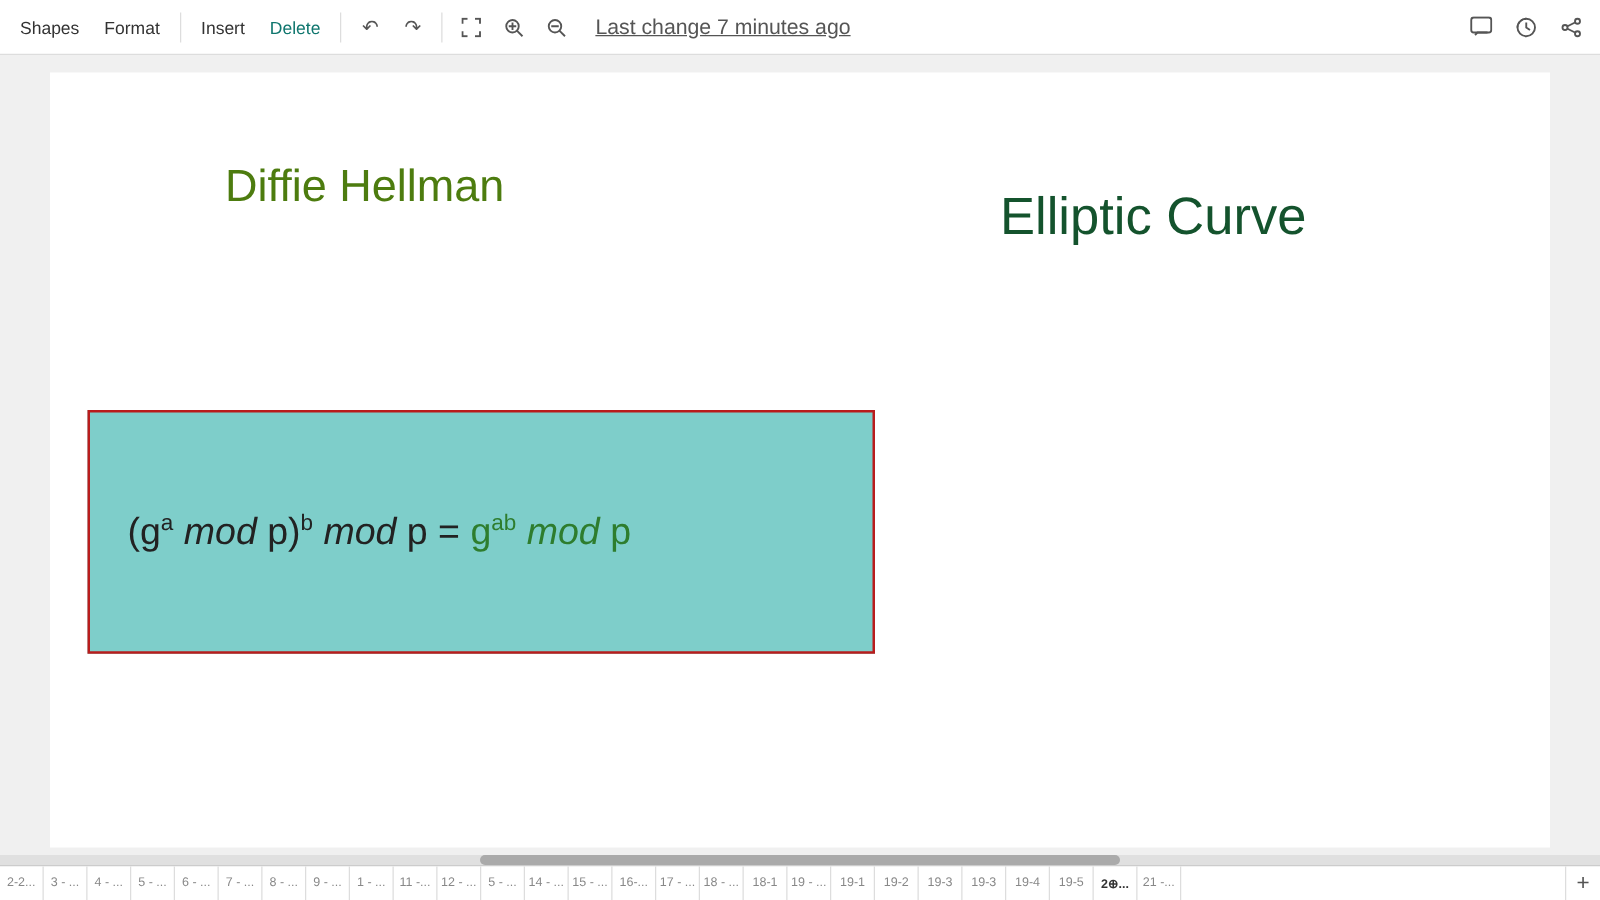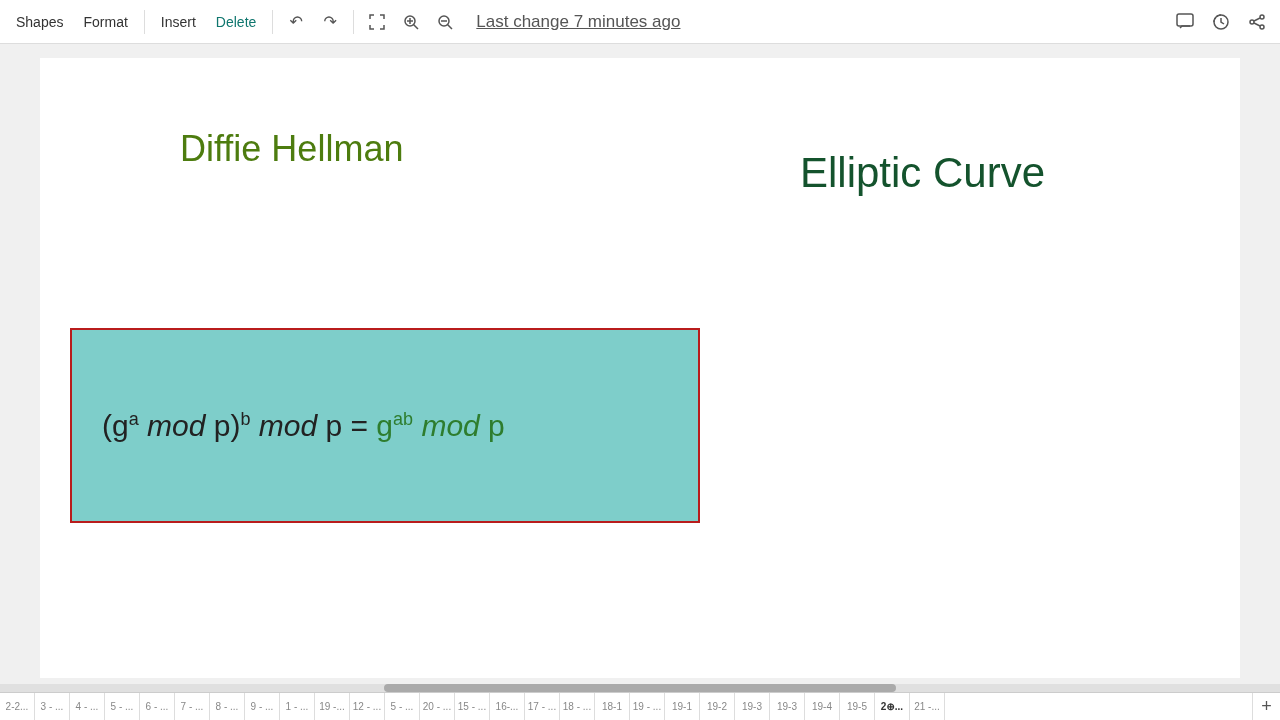--- a/index.html
+++ b/index.html
@@ -309,24 +309,24 @@
 <div id="ruler">
   <div class="ruler-item">2-2...</div>
   <div class="ruler-item">3 - ...</div>
   <div class="ruler-item">4 - ...</div>
   <div class="ruler-item">5 - ...</div>
   <div class="ruler-item">6 - ...</div>
   <div class="ruler-item">7 - ...</div>
   <div class="ruler-item">8 - ...</div>
   <div class="ruler-item">9 - ...</div>
   <div class="ruler-item">1 - ...</div>
-  <div class="ruler-item">19 -...</div>
+  <div class="ruler-item">11 -...</div>
   <div class="ruler-item">12 - ...</div>
   <div class="ruler-item">5 - ...</div>
-  <div class="ruler-item">20 - ...</div>
+  <div class="ruler-item">14 - ...</div>
   <div class="ruler-item">15 - ...</div>
   <div class="ruler-item">16-...</div>
   <div class="ruler-item">17 - ...</div>
   <div class="ruler-item">18 - ...</div>
   <div class="ruler-item">18-1</div>
   <div class="ruler-item">19 - ...</div>
   <div class="ruler-item">19-1</div>
   <div class="ruler-item">19-2</div>
   <div class="ruler-item">19-3</div>
   <div class="ruler-item">19-3</div>

